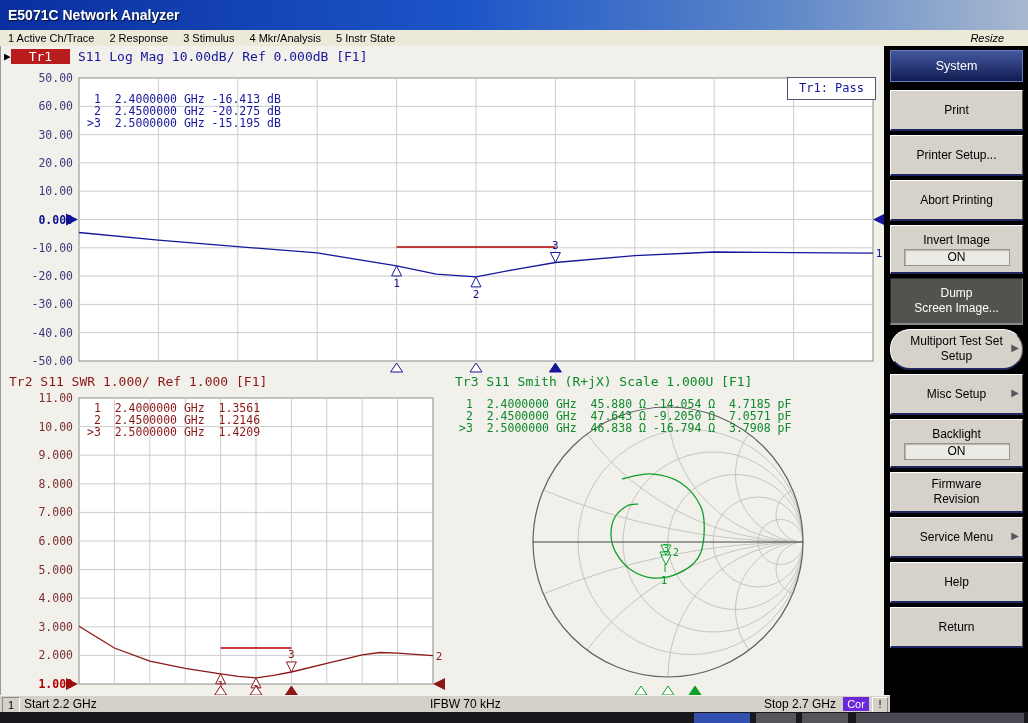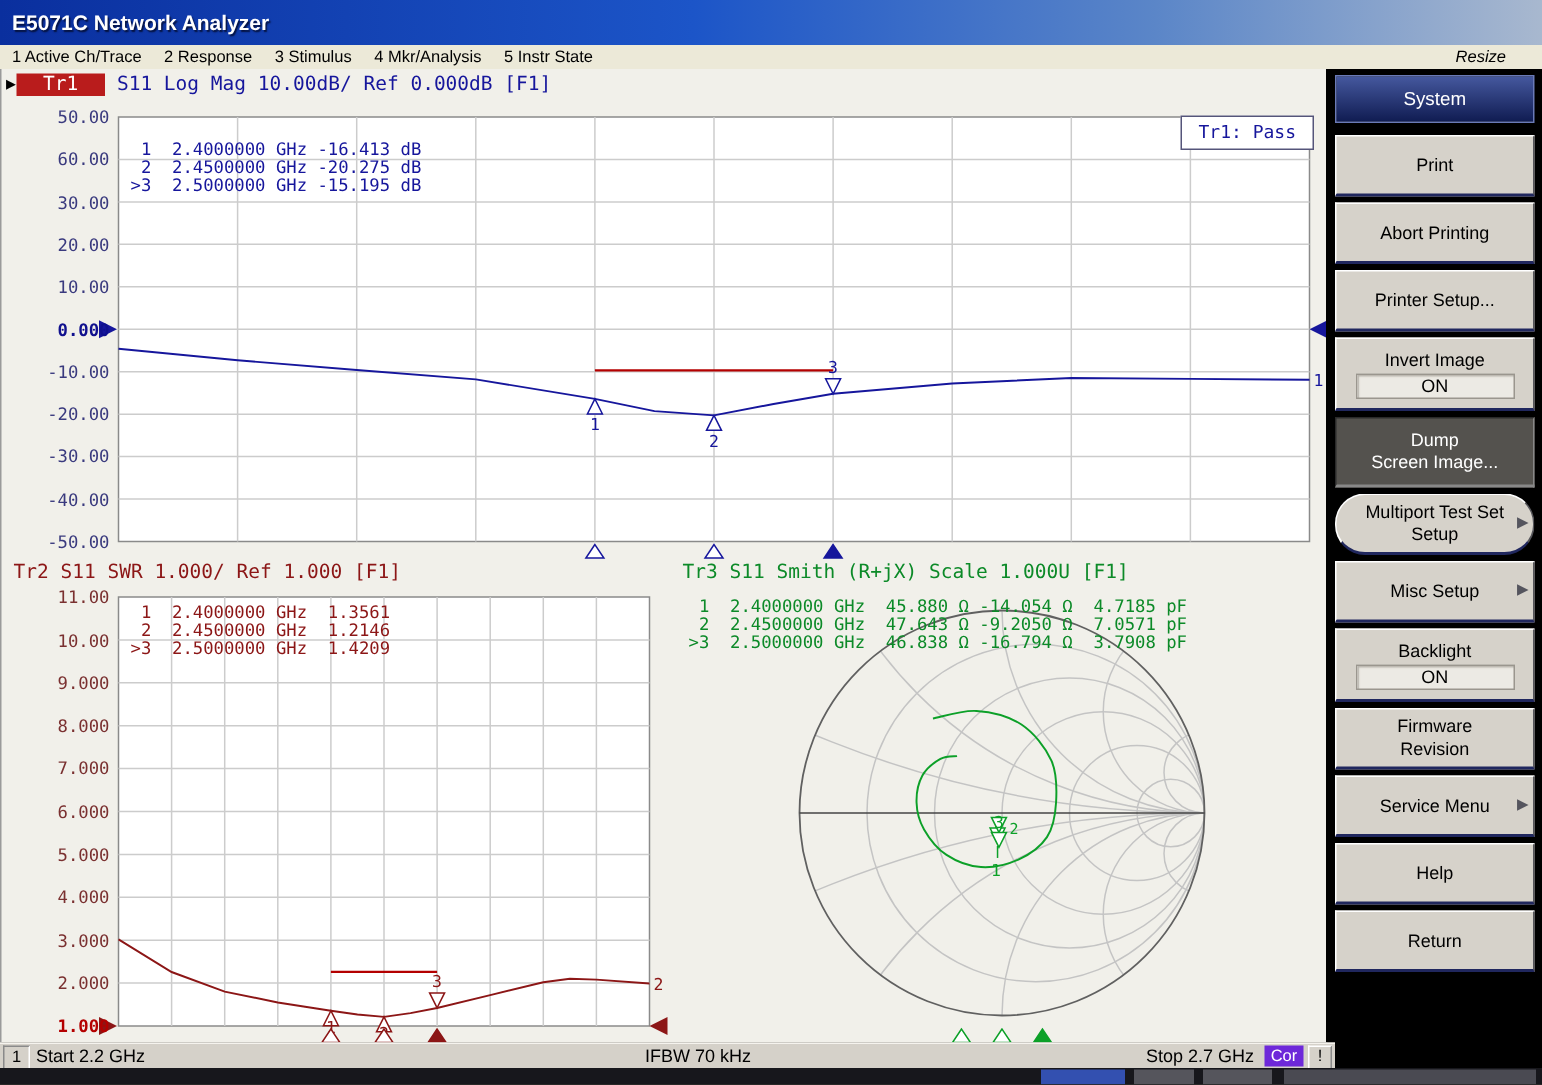--- a/index.html
+++ b/index.html
@@ -231,25 +231,25 @@
   </div>
 
   <div class="sidebar">
     <div class="sysbtn">System</div>
     <div id="sbtns">
         <div class="sbtn" style="height: 38px;">
     <div class="line l1">Print</div>
 
   </div>
         <div class="sbtn" style="height: 38px;">
+    <div class="line l1">Printer Setup...</div>
+
+  </div>
+        <div class="sbtn" style="height: 38px;">
     <div class="line l1">Abort Printing</div>
-
-  </div>
-        <div class="sbtn" style="height: 38px;">
-    <div class="line l1">Printer Setup...</div>
 
   </div>
         <div class="sbtn" style="height: 46px;">
     <div class="line l1">Invert Image</div>
 
     <div class="state">ON</div>
 
   </div>
         <div class="sbtn pressed" style="height: 44px;">
     <div class="line l1">Dump</div>

